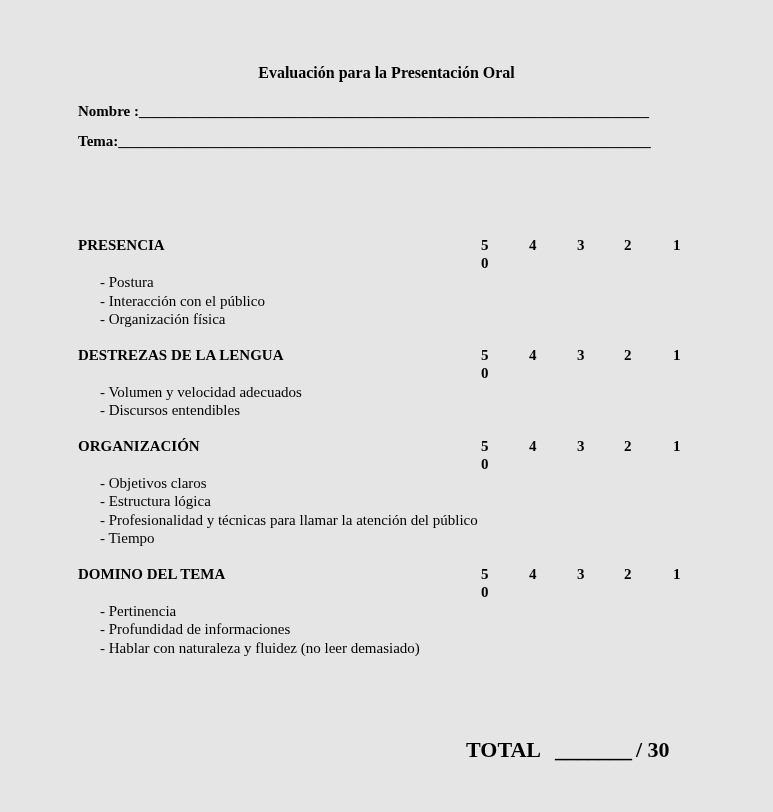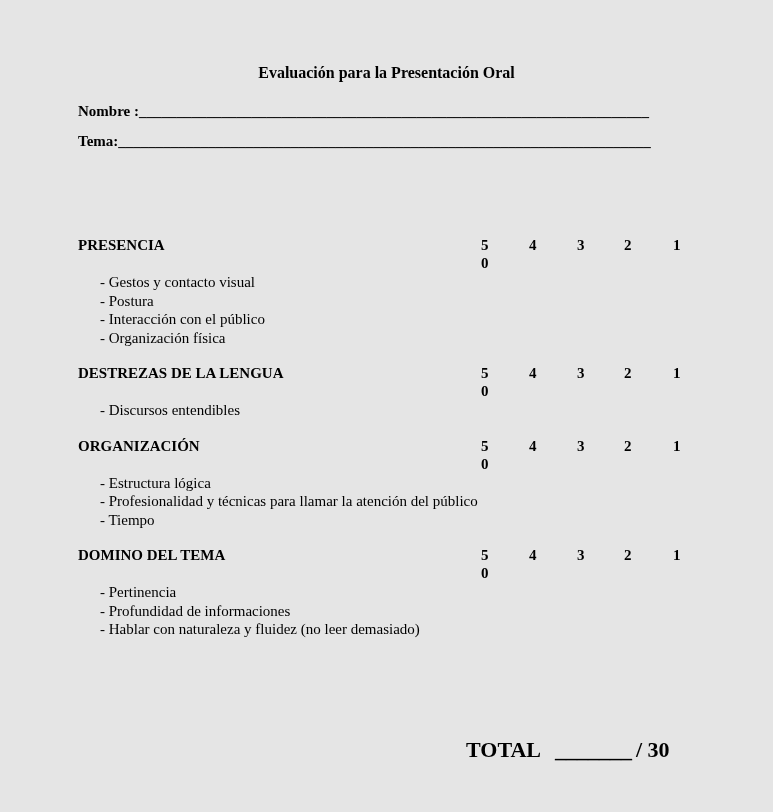--- a/index.html
+++ b/index.html
@@ -92,53 +92,54 @@
       <div class="sec-head">
         <span class="sec-title">PRESENCIA</span>
         <span class="num c1">5</span>
         <span class="num c2">4</span>
         <span class="num c3">3</span>
         <span class="num c4">2</span>
         <span class="num c5">1</span>
         <span class="num zero">0</span>
       </div>
       <div class="sec-items">
-        <div class="item">- Gestos y contacto visual</div>
         <div class="item">- Postura</div>
         <div class="item">- Interacción con el público</div>
         <div class="item">- Organización física</div>
       </div>
     </div>
 
     <div class="section">
       <div class="sec-head">
         <span class="sec-title">DESTREZAS DE LA LENGUA</span>
         <span class="num c1">5</span>
         <span class="num c2">4</span>
         <span class="num c3">3</span>
         <span class="num c4">2</span>
         <span class="num c5">1</span>
         <span class="num zero">0</span>
       </div>
       <div class="sec-items">
+        <div class="item">- Volumen y velocidad adecuados</div>
         <div class="item">- Discursos entendibles</div>
       </div>
     </div>
 
     <div class="section">
       <div class="sec-head">
         <span class="sec-title">ORGANIZACIÓN</span>
         <span class="num c1">5</span>
         <span class="num c2">4</span>
         <span class="num c3">3</span>
         <span class="num c4">2</span>
         <span class="num c5">1</span>
         <span class="num zero">0</span>
       </div>
       <div class="sec-items">
+        <div class="item">- Objetivos claros</div>
         <div class="item">- Estructura lógica</div>
         <div class="item">- Profesionalidad y técnicas para llamar la atención del público</div>
         <div class="item">- Tiempo</div>
       </div>
     </div>
 
     <div class="section">
       <div class="sec-head">
         <span class="sec-title">DOMINO DEL TEMA</span>
         <span class="num c1">5</span>

